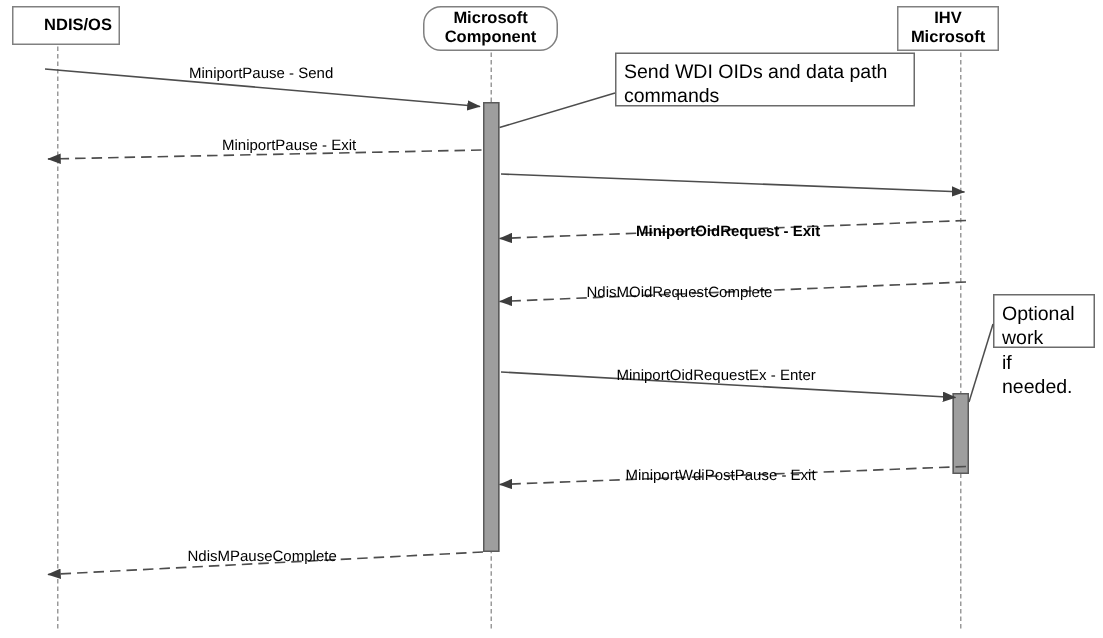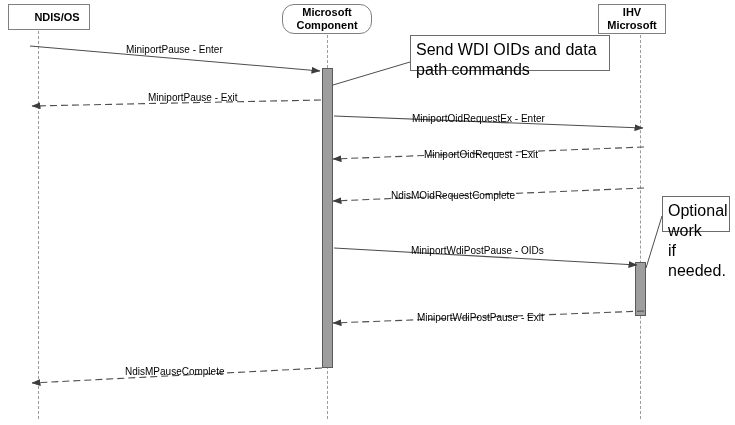--- a/index.html
+++ b/index.html
@@ -39,21 +39,21 @@
     position: absolute;
     background: #9e9e9e;
     border: 1px solid #5a5a5a;
     box-sizing: border-box;
   }
   .note {
     position: absolute;
     border: 1px solid #6b6b6b;
     background: #ffffff;
     box-sizing: border-box;
-    font-size: 16px;
+    font-size: 13px;
     color: #000000;
     padding: 4px 5px;
     line-height: 1.25;
   }
   .msg-label {
     position: absolute;
     font-size: 10px;
     color: #000000;
     white-space: nowrap;
     background: transparent;
@@ -65,21 +65,21 @@
     width: 735px;
     height: 425px;
     overflow: visible;
   }
 </style>
 </head>
 <body>
 
 <div id="canvas">
 
-  <div class="lifeline-head" style="left:8px; top:4px; width:82px; height:26px;padding-left:16px;">
+  <div class="lifeline-head" style="left:8px; top:4px; width:72px; height:26px;padding-left:16px;">
     <span>NDIS/OS</span>
   </div>
 
   <div class="lifeline-head" style="left:282px; top:4px; width:90px; height:30px; flex-direction:column;border-radius:12px;">
     <span>Microsoft</span>
     <span>Component</span>
   </div>
 
   <div class="lifeline-head" style="left:598px; top:4px; width:68px; height:30px; flex-direction:column;">
     <span>IHV</span>
@@ -126,22 +126,21 @@
 
     <path d="M334,248 L637,265" stroke="#4d4d4d" stroke-width="1.1" fill="none" marker-end="url(#arrowR)"></path>
 
     <path d="M662,216 L646,268" stroke="#4d4d4d" stroke-width="1" fill="none"></path>
 
     <path d="M644,311 L333,323" stroke="#4d4d4d" stroke-width="1.1" fill="none" stroke-dasharray="7,4" marker-end="url(#arrowR)"></path>
 
     <path d="M322,368 L32,383" stroke="#4d4d4d" stroke-width="1.1" fill="none" stroke-dasharray="7,4" marker-end="url(#arrowR)"></path>
   </svg>
 
-  <div class="msg-label" style="left:126px; top:44px;">MiniportPause - Enter</div>
+  <div class="msg-label" style="left:126px; top:44px;">MiniportPause - Send</div>
   <div class="msg-label" style="left:136px; top:92px;margin-left:12px;">MiniportPause - Exit</div>
-  <div class="msg-label" style="left:412px; top:113px;">MiniportOidRequestEx - Enter</div>
-  <div class="msg-label" style="left:424px; top:149px;">MiniportOidRequest - Exit</div>
+  <div class="msg-label" style="left:424px; top:149px;font-weight:bold;">MiniportOidRequest - Exit</div>
   <div class="msg-label" style="left:391px; top:190px;">NdisMOidRequestComplete</div>
-  <div class="msg-label" style="left:411px; top:245px;">MiniportWdiPostPause - OIDs</div>
+  <div class="msg-label" style="left:411px; top:245px;">MiniportOidRequestEx - Enter</div>
   <div class="msg-label" style="left:417px; top:312px;">MiniportWdiPostPause - Exit</div>
   <div class="msg-label" style="left:125px; top:366px;">NdisMPauseComplete</div>
 
 </div>
 
 </body></html>

